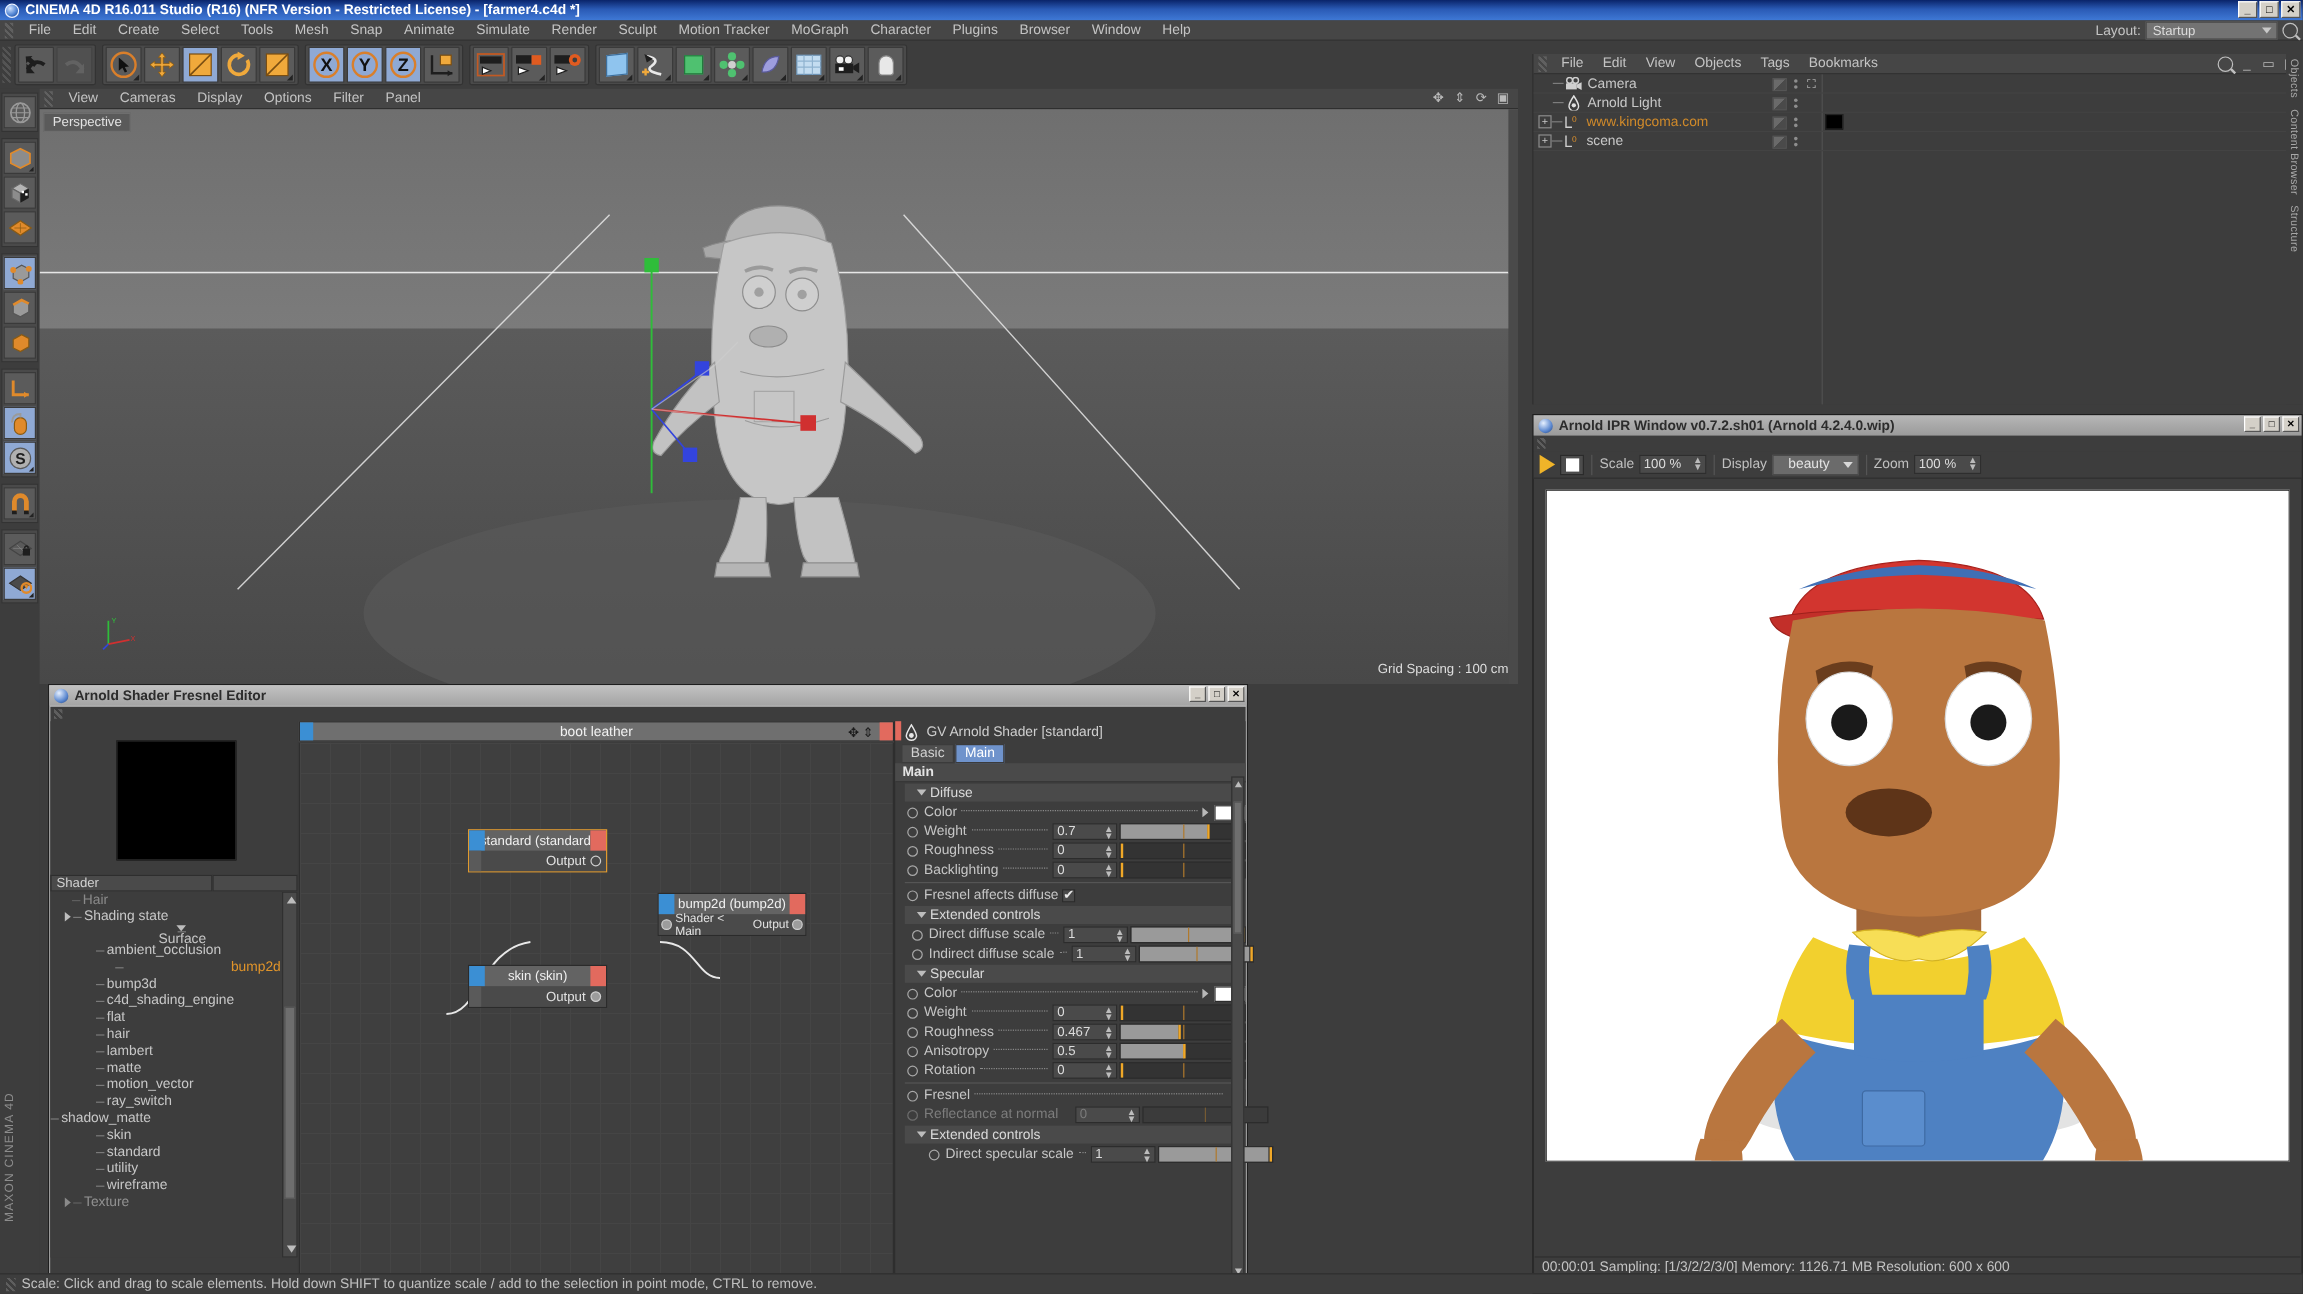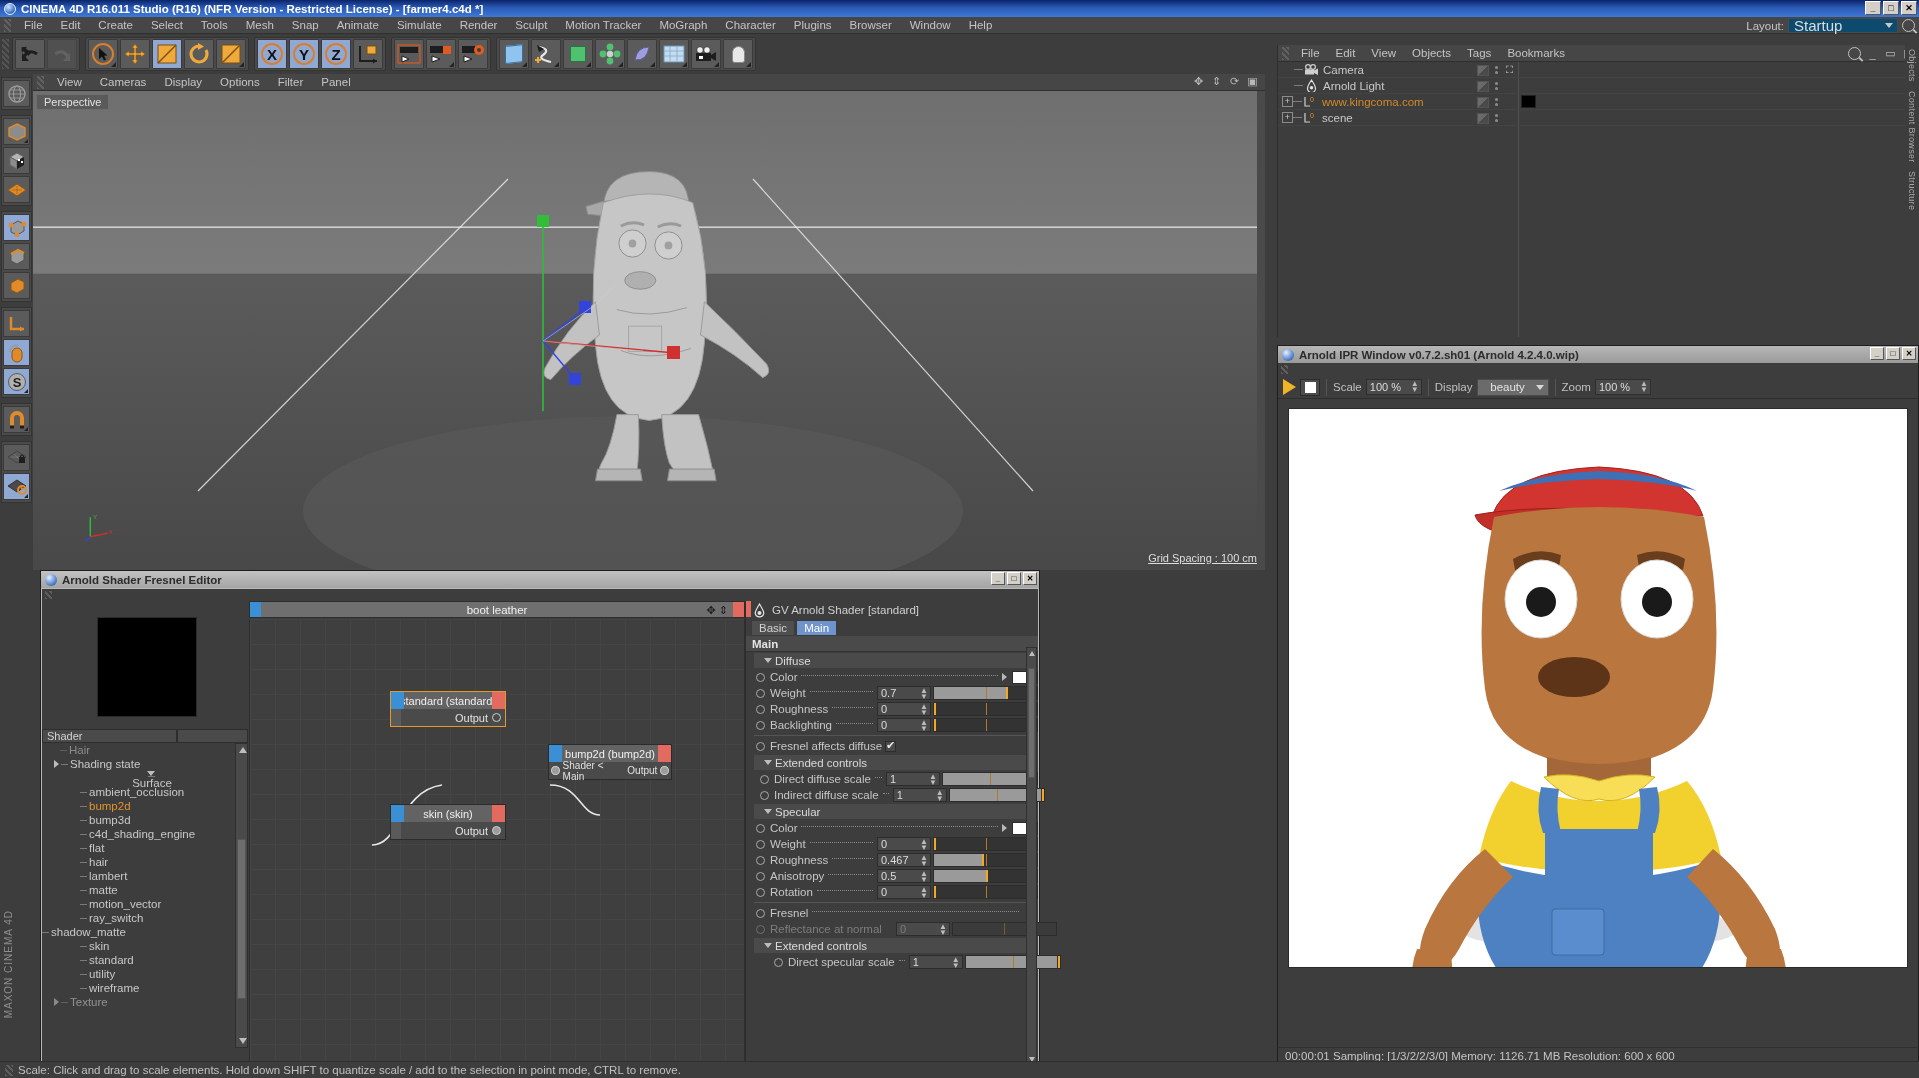--- a/index.html
+++ b/index.html
@@ -36,22 +36,22 @@
   
   .menubar {
     position:absolute; left:0; top:17px; width:1919px; height:17px;
     background:#464646; display:flex; align-items:center;
     border-bottom:1px solid #2f2f2f;
   }
   .menubar .mi { padding:0 9px; font-size:11.5px; color:#c4c4c4; line-height:17px; cursor:default; }
   .layoutbox { position:absolute; right:4px; top:0; display:flex; align-items:center; gap:4px; height:17px;}
   .layoutbox .lbl { font-size:11.5px; color:#c4c4c4; }
   .layout-sel {
-    width:110px;height:15px;background:#0c4a6e;border:1px solid #4a4a4a;
-    color:#dcdcdc;font-size:15px;display:flex;align-items:center;padding-left:5px;
+    width:110px;height:15px;background:#737373;border:1px solid #4a4a4a;
+    color:#dcdcdc;font-size:11px;display:flex;align-items:center;padding-left:5px;
     position:relative;
   }
   .layout-sel .arr { position:absolute; right:4px; top:4px; border-left:4px solid transparent;border-right:4px solid transparent;border-top:5px solid #c8c8c8;}
   .magnifier { width:13px;height:13px;border:1.6px solid #c0c0c0;border-radius:50%;position:relative;}
   .magnifier:after{content:"";position:absolute;width:1.6px;height:5px;background:#c0c0c0;right:-2px;bottom:-3px;transform:rotate(-45deg);}
 
   
   .toolbar {
     position:absolute;left:0;top:34px;width:1919px;height:40px;
     background:#3d3d3d;display:flex;align-items:center;padding-left:2px;gap:0;
@@ -103,21 +103,21 @@
   .viewport{
     position:relative;height:479px;
     background:linear-gradient(to bottom,#6f6f6f 0%,#7b7b7b 38%,#5b5b5b 38.3%,#484848 100%);
     overflow:hidden;
   }
   .vp-label{
     position:absolute;left:3px;top:3px;background:#5a5a5a;color:#e2e2e2;font-size:11px;
     padding:1px 7px;border:1px solid #6e6e6e;z-index:5;
   }
   .grid-h{position:absolute;left:0;width:100%;height:1px;background:rgba(255,255,255,.45);}
-  .grid-spacing{position:absolute;right:8px;bottom:6px;color:#dedede;font-size:11px;text-decoration:underline;}
+  .grid-spacing{position:absolute;right:8px;bottom:6px;color:#dedede;font-size:11px;}
   .vp-scroll{position:absolute;right:0;top:17px;width:8px;height:479px;background:#4a4a4a;}
 
   
   .char{position:absolute;left:50%;top:50%;transform:translate(-50%,-50%);width:250px;height:350px;}
 
   .coord-ind{position:absolute;left:52px;bottom:28px;width:30px;height:30px;}
 
   
   .objmgr{position:absolute;left:1277px;top:45px;width:642px;height:292px;background:#3d3d3d;border-left:1px solid #2e2e2e;}
   .om-menubar{height:17px;background:#464646;display:flex;align-items:center;border-bottom:1px solid #2f2f2f;position:relative;}
@@ -918,21 +918,21 @@
           </div>
           <div class="tnode" style="padding-left:28px;flex-direction:column;">
             <span class="tri down"></span>
             <span class="dash"></span>
             <span>Surface</span>
           </div>
           <div class="tnode" style="padding-left:38px;">
             <span class="dash"></span>
             <span>ambient_occlusion</span>
           </div>
-          <div class="tnode sel" style="padding-left:38px;">
+          <div class="tnode sel" style="padding-left:54px;justify-content:space-between;">
             <span class="dash"></span>
             <span>bump2d</span>
           </div>
           <div class="tnode" style="padding-left:38px;">
             <span class="dash"></span>
             <span>bump3d</span>
           </div>
           <div class="tnode" style="padding-left:38px;">
             <span class="dash"></span>
             <span>c4d_shading_engine</span>

